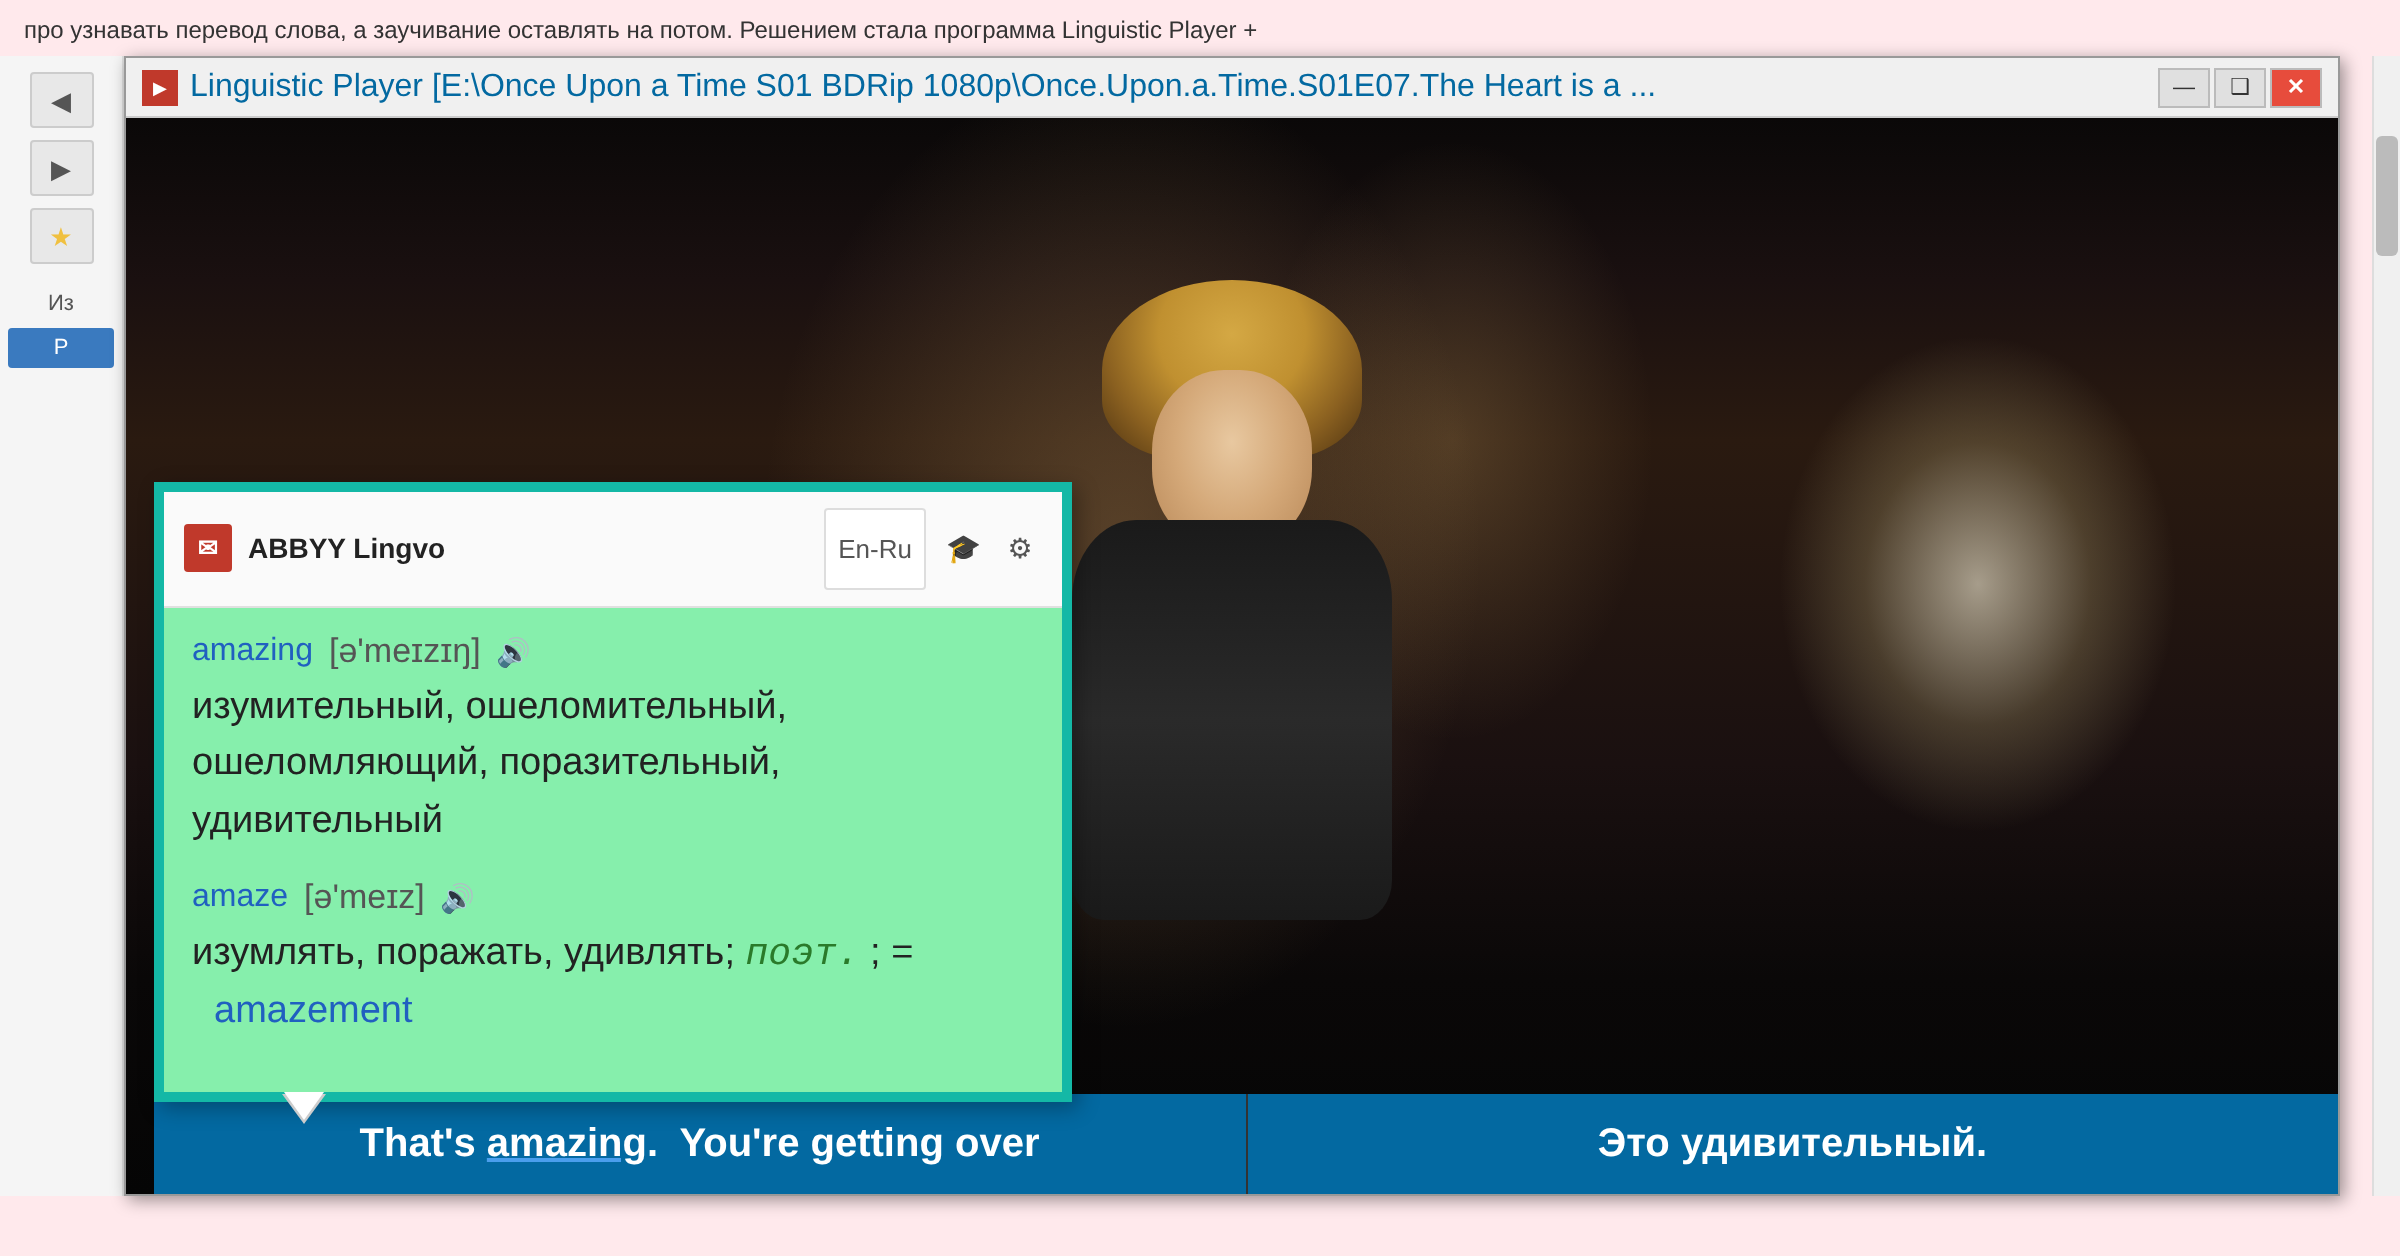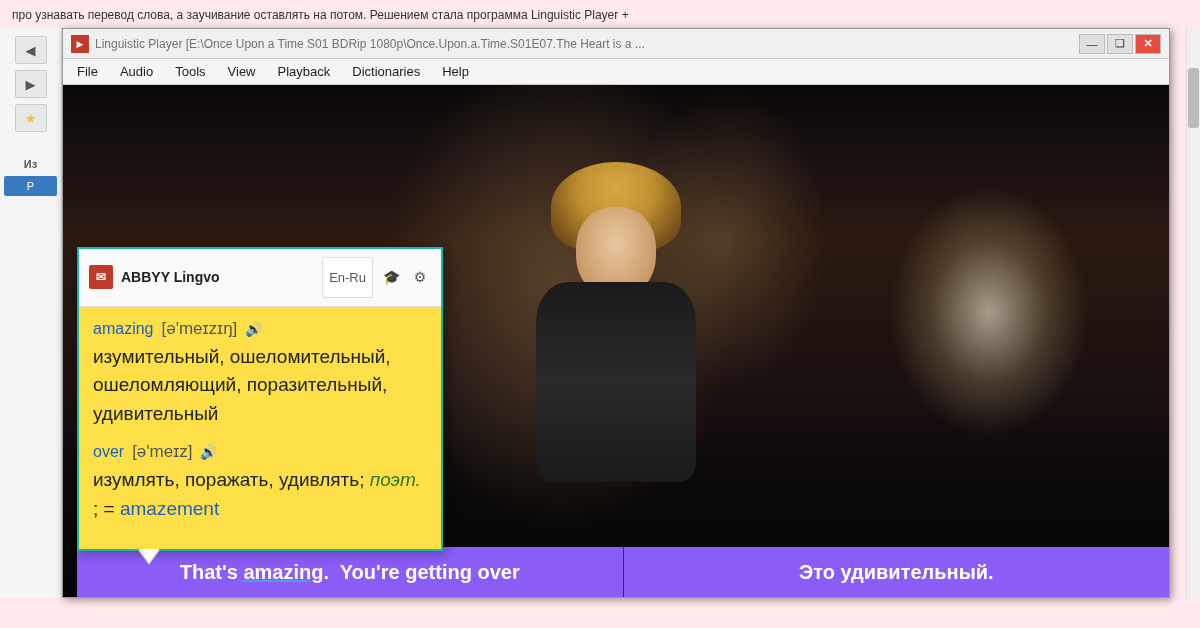--- a/index.html
+++ b/index.html
@@ -70,22 +70,22 @@
     }
 
     .title-bar-icon::after {
       content: '▶';
       color: white;
       font-size: 9px;
     }
 
     .title-bar-text {
       flex: 1;
-      font-size: 12px;
-      color: #737373;
+      font-size: 16px;
+      color: #0369a1;
       overflow: hidden;
       white-space: nowrap;
       text-overflow: ellipsis;
     }
 
     .title-bar-controls {
       display: flex;
       gap: 2px;
     }
 
@@ -211,21 +211,21 @@
       border-radius: 20% 20% 10% 10%;
     }
 
     
     .subtitle-bar {
       position: absolute;
       bottom: 0;
       left: 0;
       right: 0;
       height: 50px;
-      background: #8b5cf6;
+      background: #0369a1;
       display: flex;
       margin-left: 14px;
     }
 
     .subtitle-left {
       flex: 1;
       display: flex;
       align-items: center;
       justify-content: center;
       border-right: 1px solid #333;
@@ -249,23 +249,23 @@
       color: white;
       text-decoration: underline;
       text-decoration-color: #4a9eed;
     }
 
     
     .dict-popup {
       position: absolute;
       left: 14px;
       bottom: 46px;
-      width: 366px;
-      background: #fde047;
-      border: 2px solid #14b8a6;
+      width: 459px;
+      background: #86efac;
+      border: 5px solid #14b8a6;
       box-shadow: 3px 3px 10px rgba(0,0,0,0.3);
       z-index: 100;
     }
 
     .dict-header {
       display: flex;
       align-items: center;
       padding: 8px 10px;
       border-bottom: 1px solid #e0e0e0;
       background: #fafafa;
@@ -357,25 +357,27 @@
 
     .word-translation {
       font-size: 19px;
       color: #222;
       line-height: 1.5;
     }
 
     .word-translation .green-text {
       color: #2a7a2a;
       font-style: italic;
+      font-family: Liberation Mono, monospace;
     }
 
     .word-translation .link-text {
       color: #2060c0;
       cursor: pointer;
+      margin-left: 11px;
     }
 
     
     .dict-popup::after {
       content: '';
       position: absolute;
       bottom: -14px;
       left: 60px;
       width: 0;
       height: 0;
@@ -477,45 +479,36 @@
   <div class="bg-text-content">
     <div>про узнавать перевод слова, а заучивание оставлять на потом. Решением стала программа Linguistic Player +</div>
     <div>ик. Вместе они позволяют:</div>
   </div>
 </div>
 
 <div class="left-sidebar">
   <div class="sidebar-btn">◀</div>
   <div class="sidebar-btn">▶</div>
   <div class="sidebar-btn" style="color:#f0c040;">★</div>
-  <div style="font-size:11px; color:#555; margin-top:20px;font-weight:bold;">Из</div>
+  <div style="font-size:11px; color:#555; margin-top:8px;">Из</div>
   <div class="blue-sidebar-item">Р</div>
 </div>
 
 <div class="player-window">
 
   <div class="title-bar">
     <div class="title-bar-icon"></div>
     <span class="title-bar-text">Linguistic Player [E:\Once Upon a Time S01 BDRip 1080p\Once.Upon.a.Time.S01E07.The Heart is a ...</span>
     <div class="title-bar-controls">
       <div class="tb-btn">—</div>
       <div class="tb-btn">❑</div>
       <div class="tb-btn close">✕</div>
     </div>
   </div>
 
-  <div class="menu-bar">
-    <div class="menu-item">File</div>
-    <div class="menu-item">Audio</div>
-    <div class="menu-item">Tools</div>
-    <div class="menu-item">View</div>
-    <div class="menu-item">Playback</div>
-    <div class="menu-item">Dictionaries</div>
-    <div class="menu-item">Help</div>
-  </div>
 
   <div class="video-area">
     <div class="video-scene">
       <div class="scene-bg"></div>
       <div class="scene-light"></div>
       <div class="scene-figure">
         <div class="hair"></div>
         <div class="face"></div>
         <div class="jacket"></div>
       </div>
@@ -551,21 +544,21 @@
             <span class="word-transcription">[ə'meɪzɪŋ]</span>
             <span class="speaker-icon">🔊</span>
           </div>
           <div class="word-translation">
             изумительный, ошеломительный,<br>ошеломляющий, поразительный, удивительный
           </div>
         </div>
 
         <div class="word-entry">
           <div class="word-main">
-            <span class="word-text">over</span>
+            <span class="word-text">amaze</span>
             <span class="word-transcription">[ə'meɪz]</span>
             <span class="speaker-icon">🔊</span>
           </div>
           <div class="word-translation">
             изумлять, поражать, удивлять; <span class="green-text">поэт.</span> ; = <span class="link-text">amazement</span>
           </div>
         </div>
 
       </div>
     </div>

